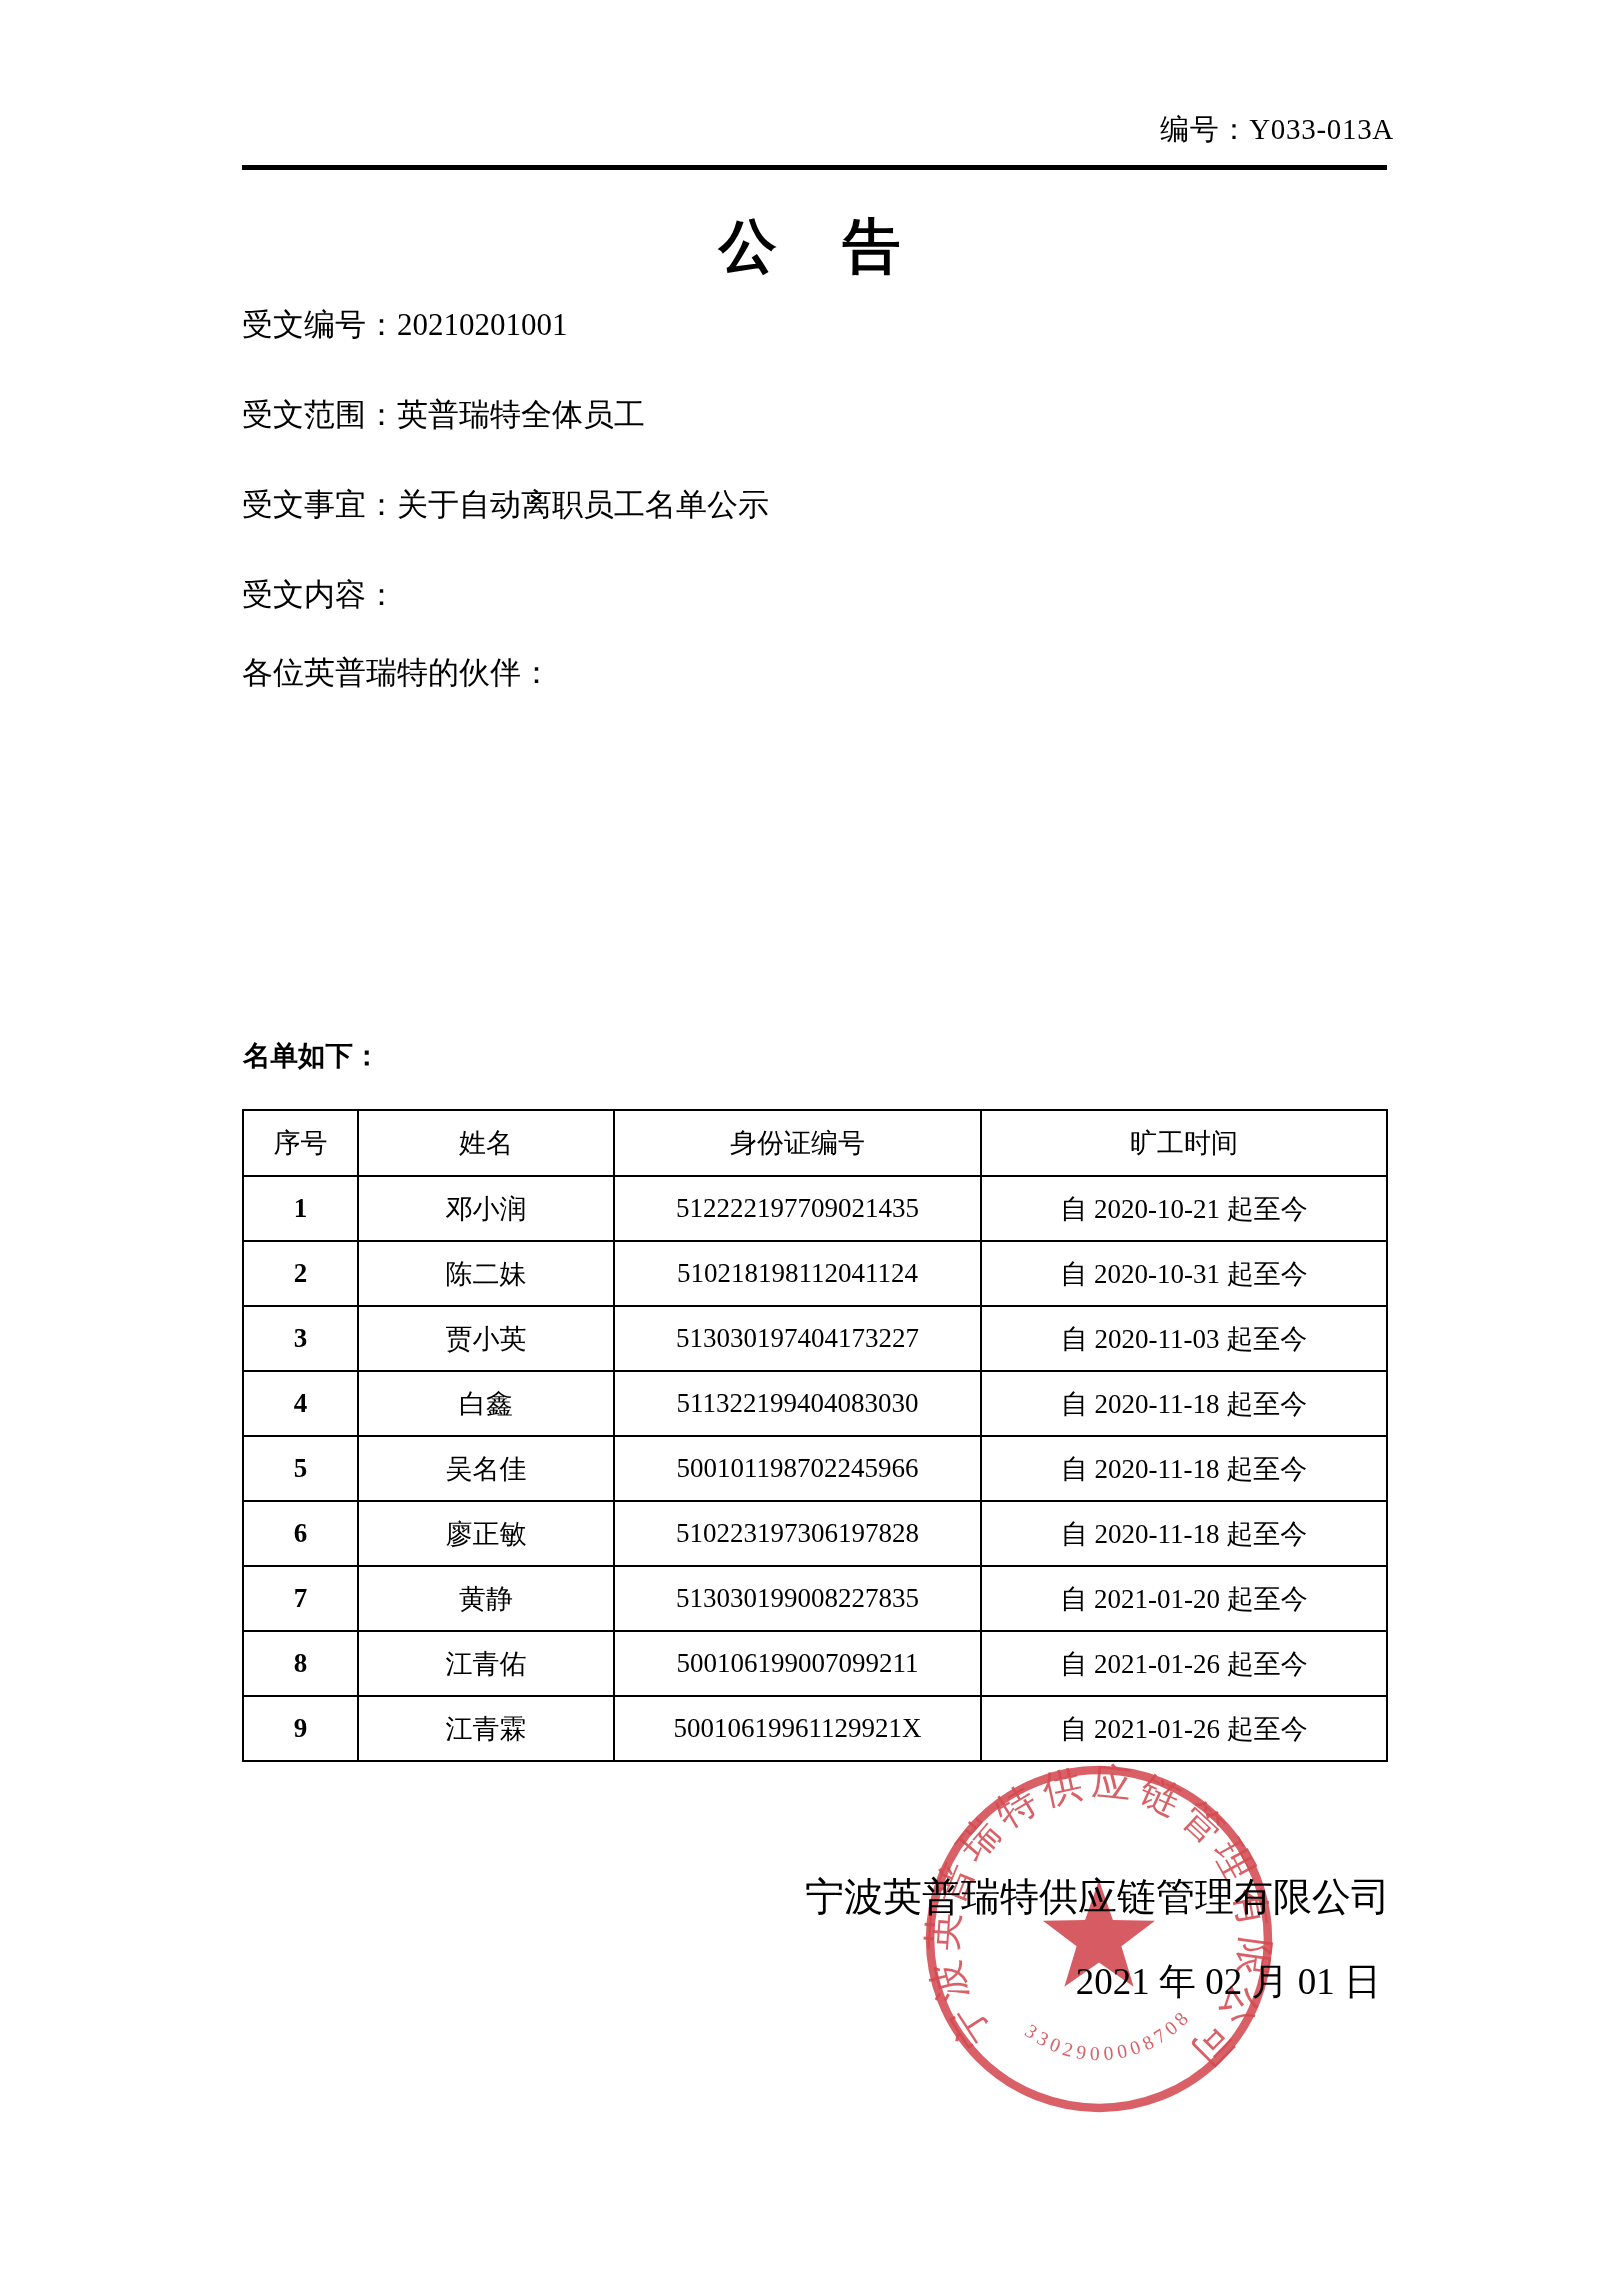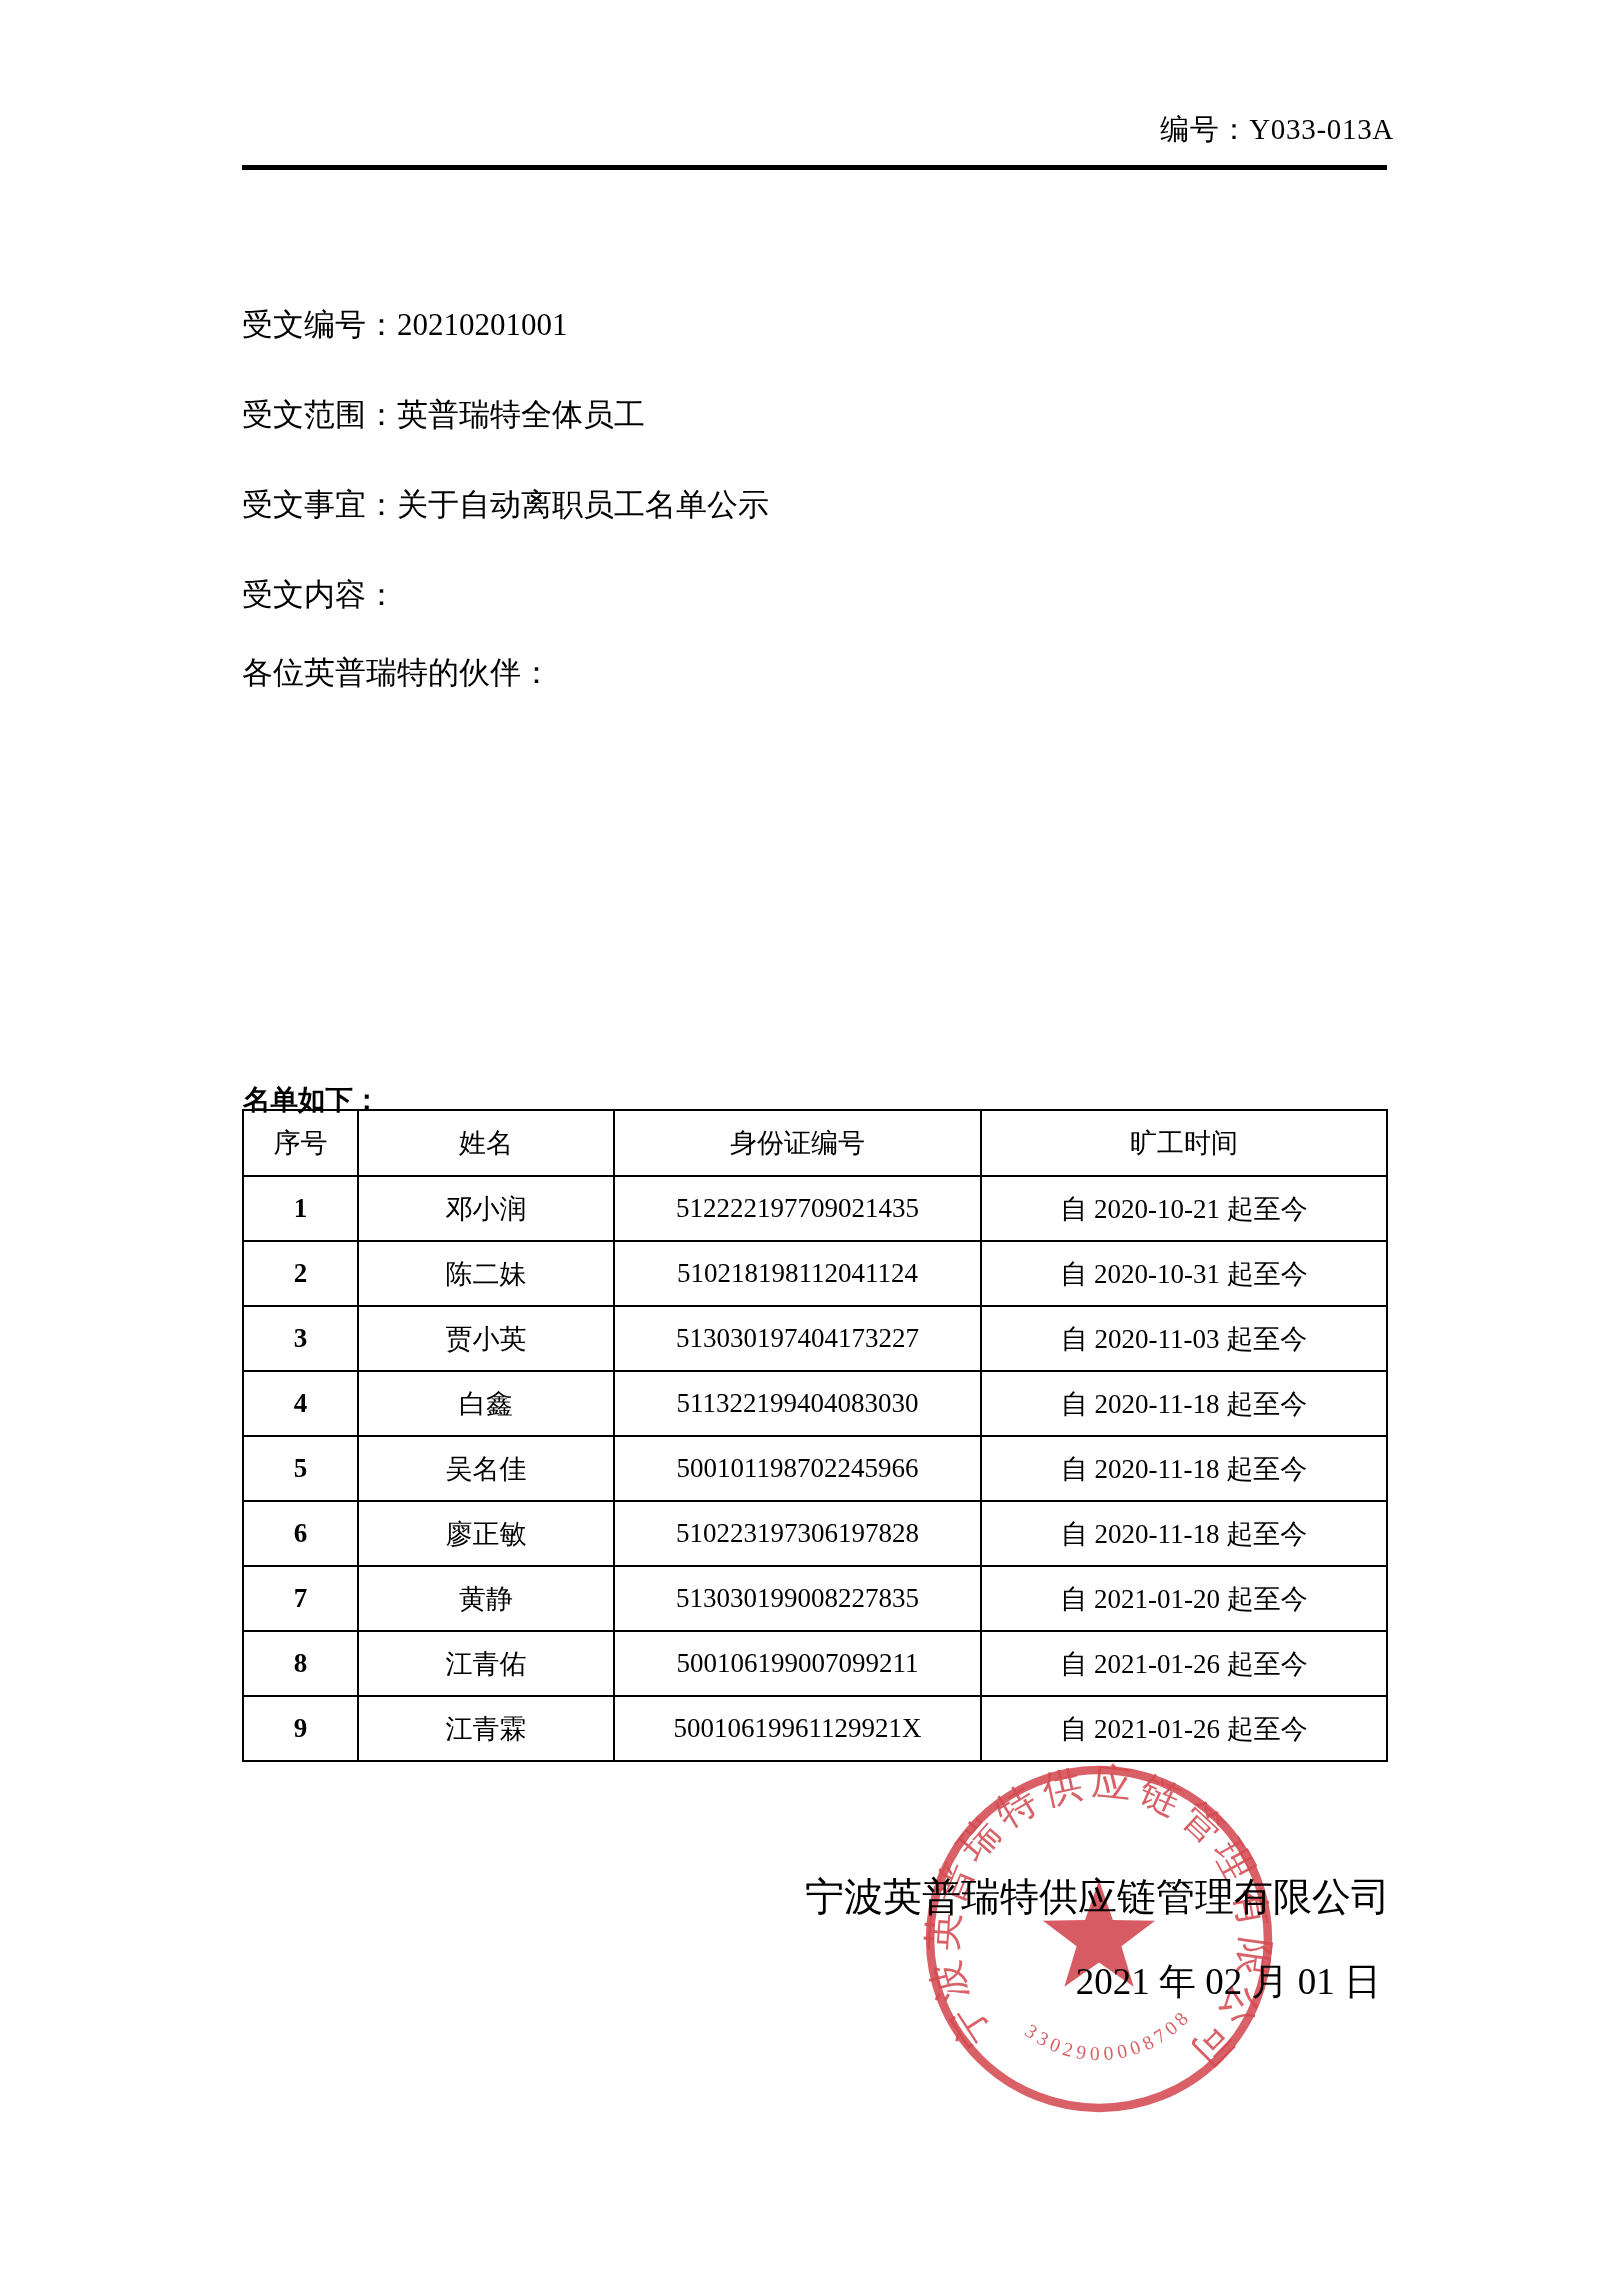--- a/index.html
+++ b/index.html
@@ -77,21 +77,21 @@
     width: 1144px;
     font-size: 31px;
     line-height: 88px;
     text-align: justify;
     text-align-last: left;
     text-indent: 79px;
   }
 
   .list-intro {
     position: absolute;
-    top: 1076px;
+    top: 1032px;
     left: 243px;
     font-size: 27.5px;
     font-weight: 700;
     line-height: 47px;
   }
 
   
   table.offenders {
     position: absolute;
     top: 1109px;
@@ -154,20 +154,21 @@
 </style>
 </head>
 <body>
 
 <div class="page">
 
   <div class="doc-number">编号：Y033-013A</div>
 
   <div class="top-rule"></div>
 
+  <div class="doc-title">公　告</div>
 
   <div class="fields">
     <div class="field-row">
       <span class="field-label">受文编号：</span><span class="field-value">20210201001</span>
     </div>
     <div class="field-row">
       <span class="field-label">受文范围：</span><span class="field-value">英普瑞特全体员工</span>
     </div>
     <div class="field-row">
       <span class="field-label">受文事宜：</span><span class="field-value">关于自动离职员工名单公示</span>

